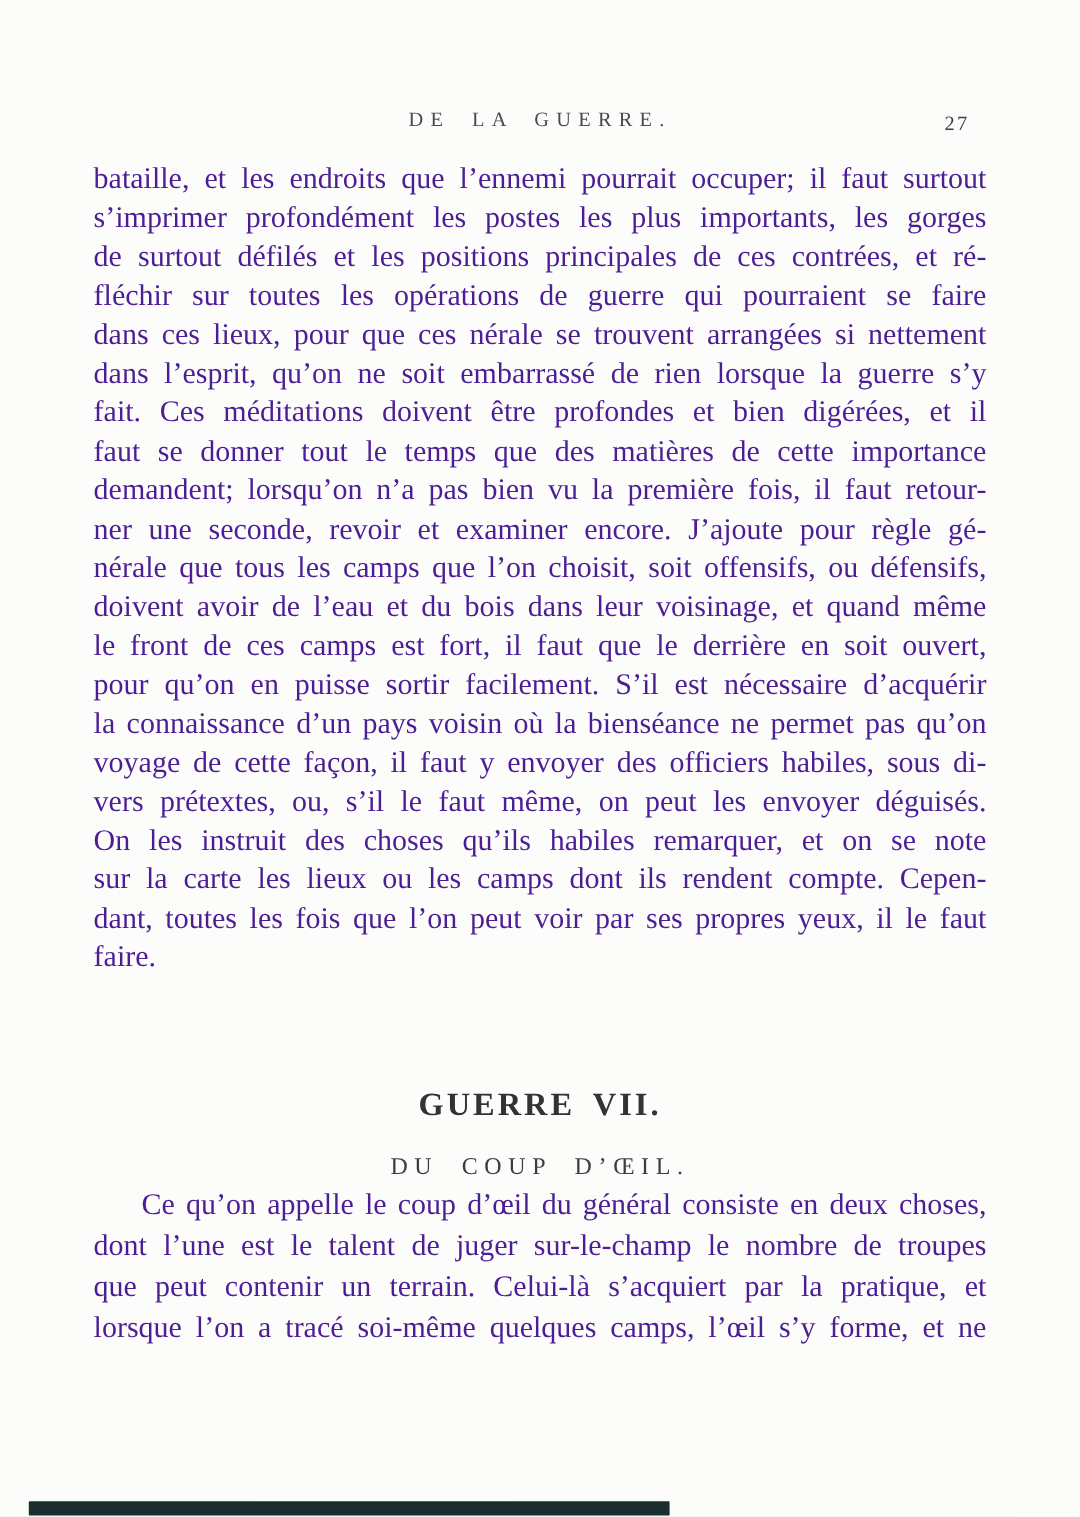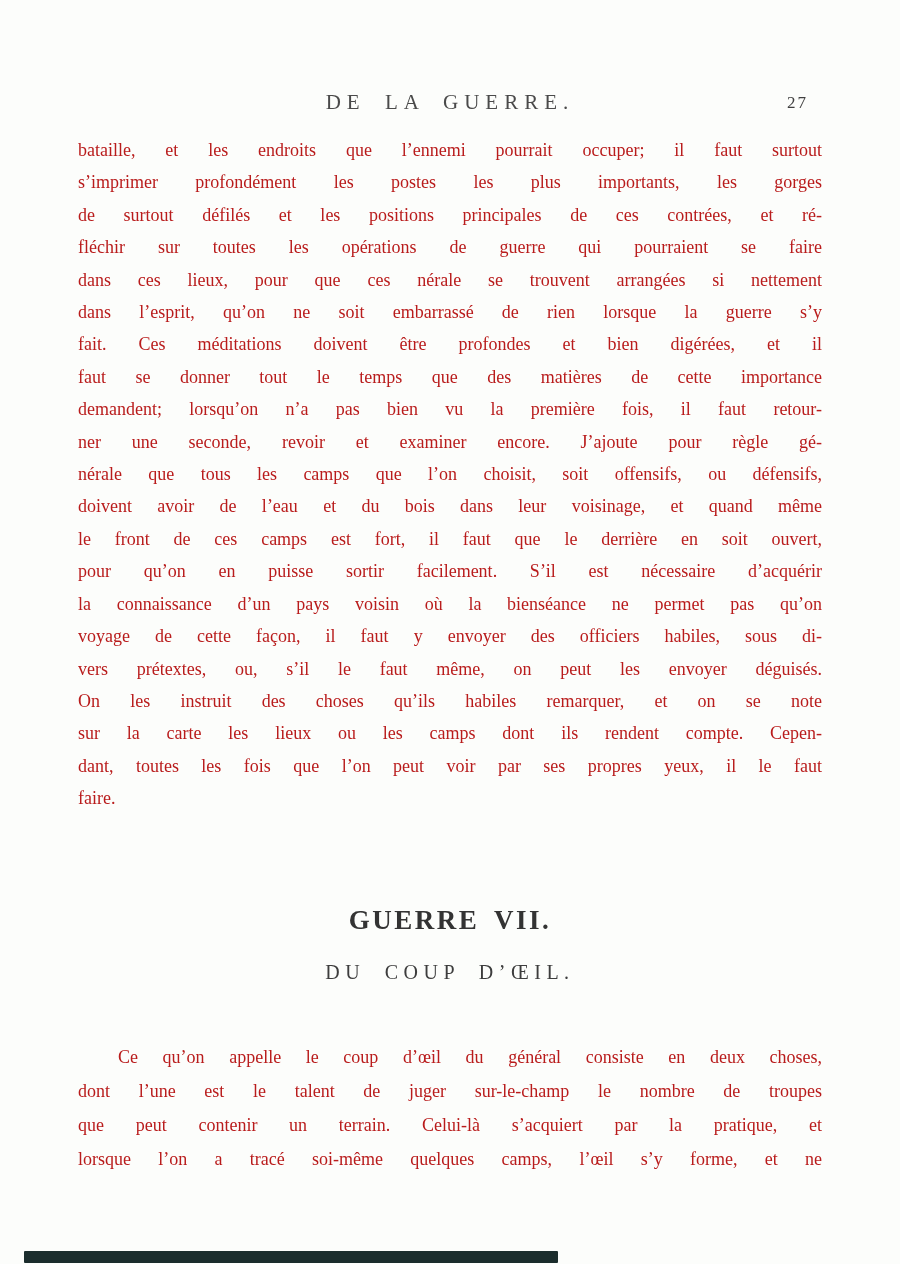--- a/index.html
+++ b/index.html
@@ -18,46 +18,46 @@
     font-family: "Liberation Serif", "DejaVu Serif", serif;
   }
   .running-head {
     position: absolute;
     top: 90px;
     left: 0;
     width: 100%;
     text-align: center;
   }
   .head-title {
-    font-size: 21px;
+    font-size: 17px;
     letter-spacing: 6px;
     word-spacing: 8px;
     color: #4a4a4a;
   }
   .page-number {
     position: absolute;
     top: 3px;
     right: 92px;
     font-size: 17px;
     letter-spacing: 2px;
     color: #3f3f3f;
   }
   .para {
     position: absolute;
     left: 78px;
     width: 744px;
-    font-size: 18px;
-    color: #b91c1c;
+    font-size: 25px;
+    color: #4c1d95;
   }
   .para-1 {
     top: 134px;
     line-height: 32.4px;
   }
   .para-2 {
-    top: 1040px;
+    top: 988px;
     line-height: 34px;
   }
   .line {
     text-align: justify;
     text-align-last: justify;
     white-space: normal;
   }
   .short-last .line:last-child {
     text-align: left;
     text-align-last: left;

